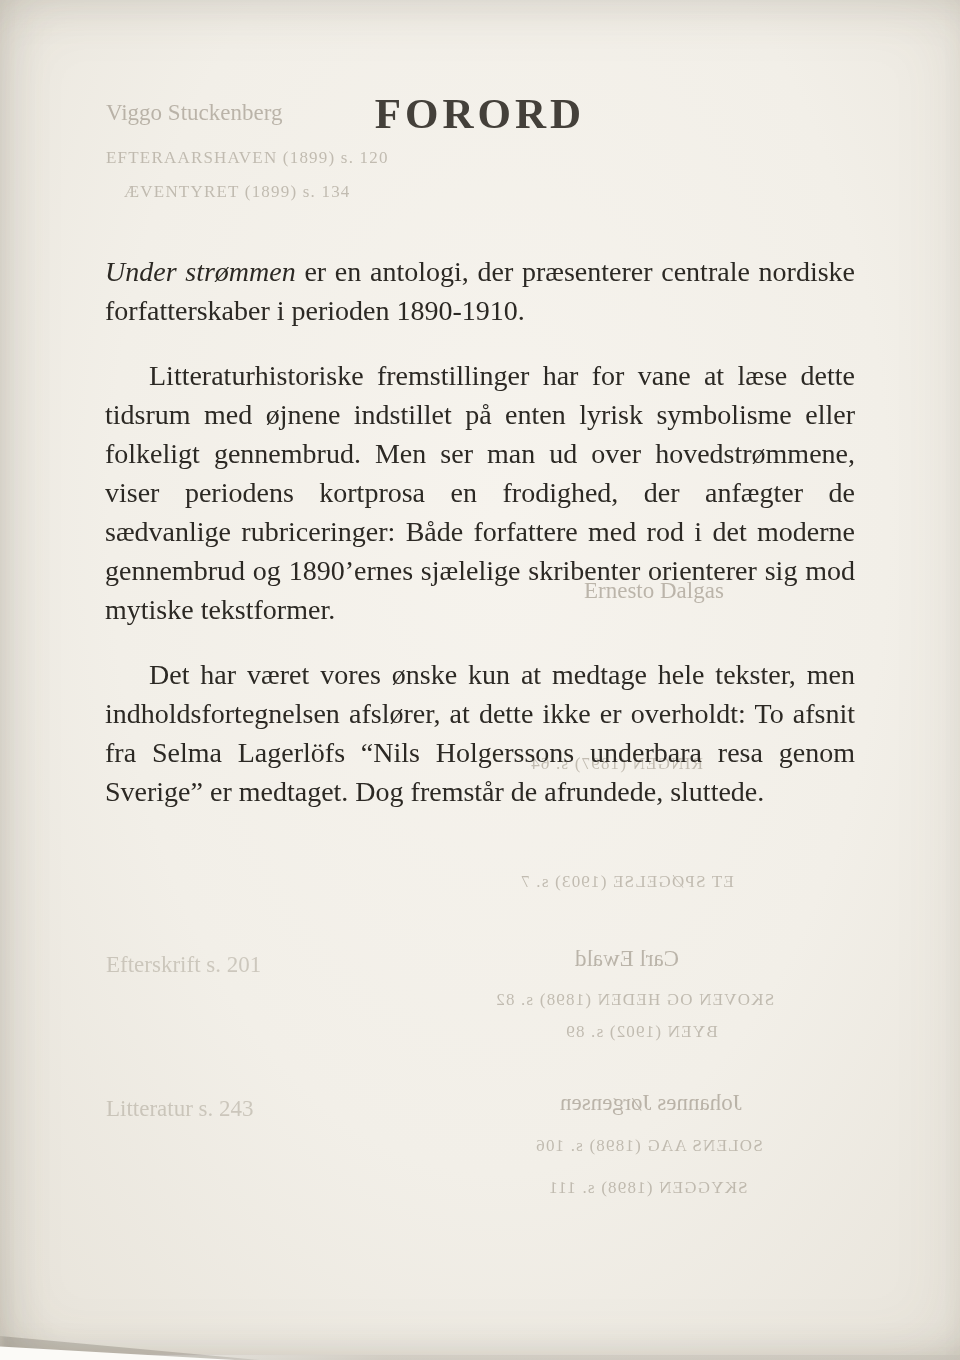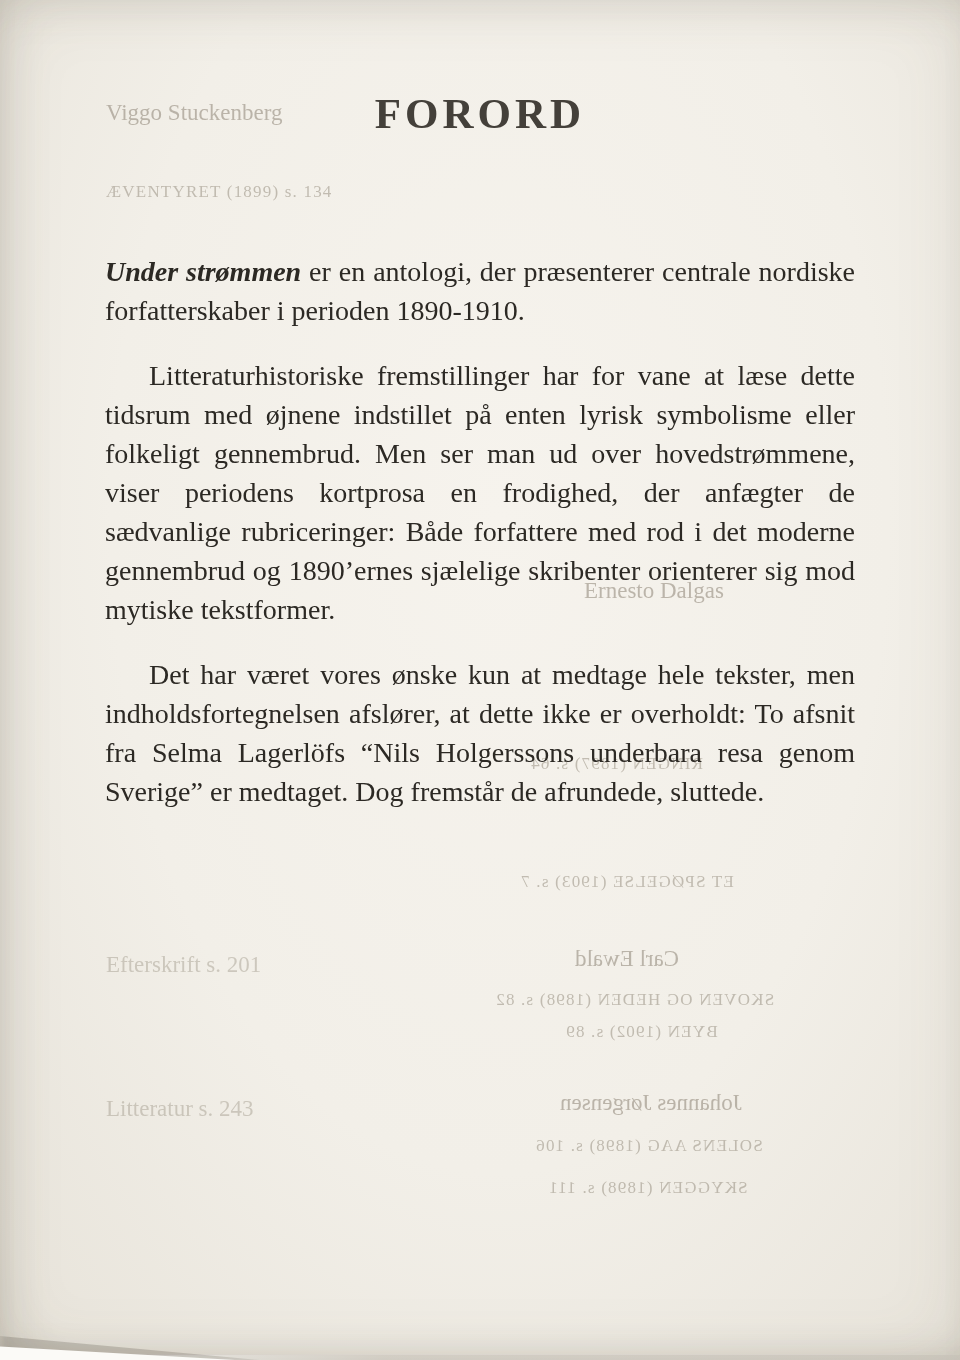--- a/index.html
+++ b/index.html
@@ -81,21 +81,20 @@
   }
   .body-text p {
     margin: 0;
   }
   .body-text p.indent {
     text-indent: 44px;
     margin-top: 26px;
   }
   .body-text em {
     font-style: italic;
-    font-weight: bold;
   }
 
   
   .corner-shadow {
     position: absolute;
     left: 0;
     bottom: 0;
     width: 260px;
     height: 40px;
     background: rgba(100, 94, 82, 0.28);
@@ -123,21 +122,22 @@
     z-index: 3;
   }
 </style>
 </head>
 <body>
 
 <div class="photo">
 
   <div class="show-through">
     <div class="st name" style="left:106px; top:100px">Viggo Stuckenberg</div>
-    <div class="st caps" style="left:106px; top:182px">ÆVENTYRET (1899) s. 134</div>
+    <div class="st caps" style="left:106px; top:148px">EFTERAARSHAVEN (1899) s. 120</div>
+    <div class="st caps" style="left:124px; top:182px">ÆVENTYRET (1899) s. 134</div>
     <div class="st name" style="left:584px; top:578px">Ernesto Dalgas</div>
     <div class="st caps mirrored" style="left:530px; top:754px">RINGEN (1897) s. 64</div>
     <div class="st caps mirrored" style="left:520px; top:872px">ET SPØGELSE (1903) s. 7</div>
     <div class="st name mirrored" style="left:575px; top:946px">Carl Ewald</div>
     <div class="st caps mirrored" style="left:495px; top:990px">SKOVEN OG HEDEN (1898) s. 82</div>
     <div class="st caps mirrored" style="left:565px; top:1022px">BYEN (1902) s. 89</div>
     <div class="st toc" style="left:106px; top:952px">Efterskrift s. 201</div>
     <div class="st name mirrored" style="left:560px; top:1090px">Johannes Jørgensen</div>
     <div class="st toc" style="left:106px; top:1096px">Litteratur s. 243</div>
     <div class="st caps mirrored" style="left:535px; top:1136px">SOLENS AAG (1898) s. 106</div>

